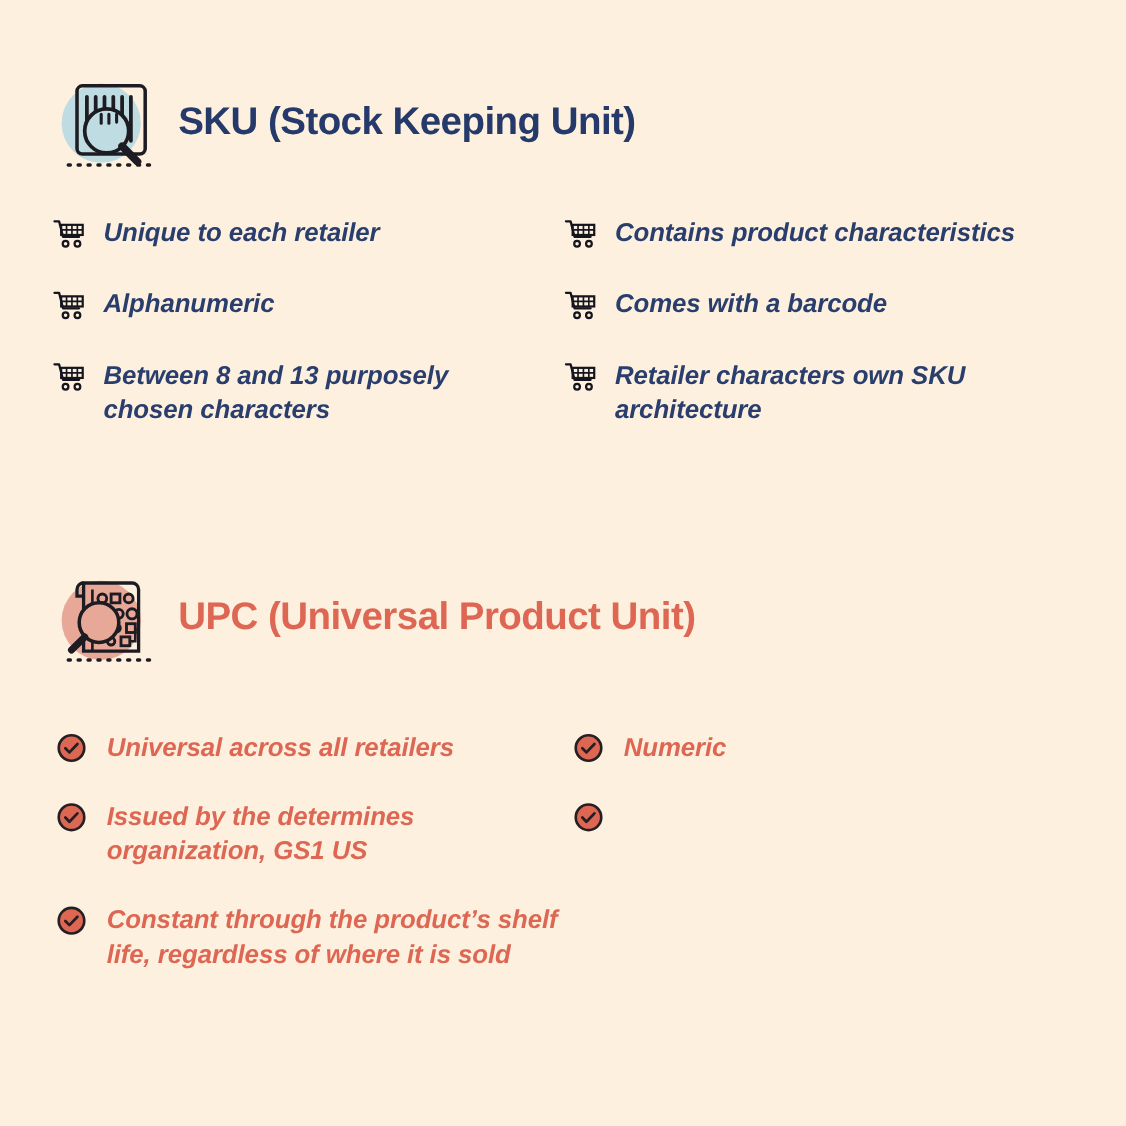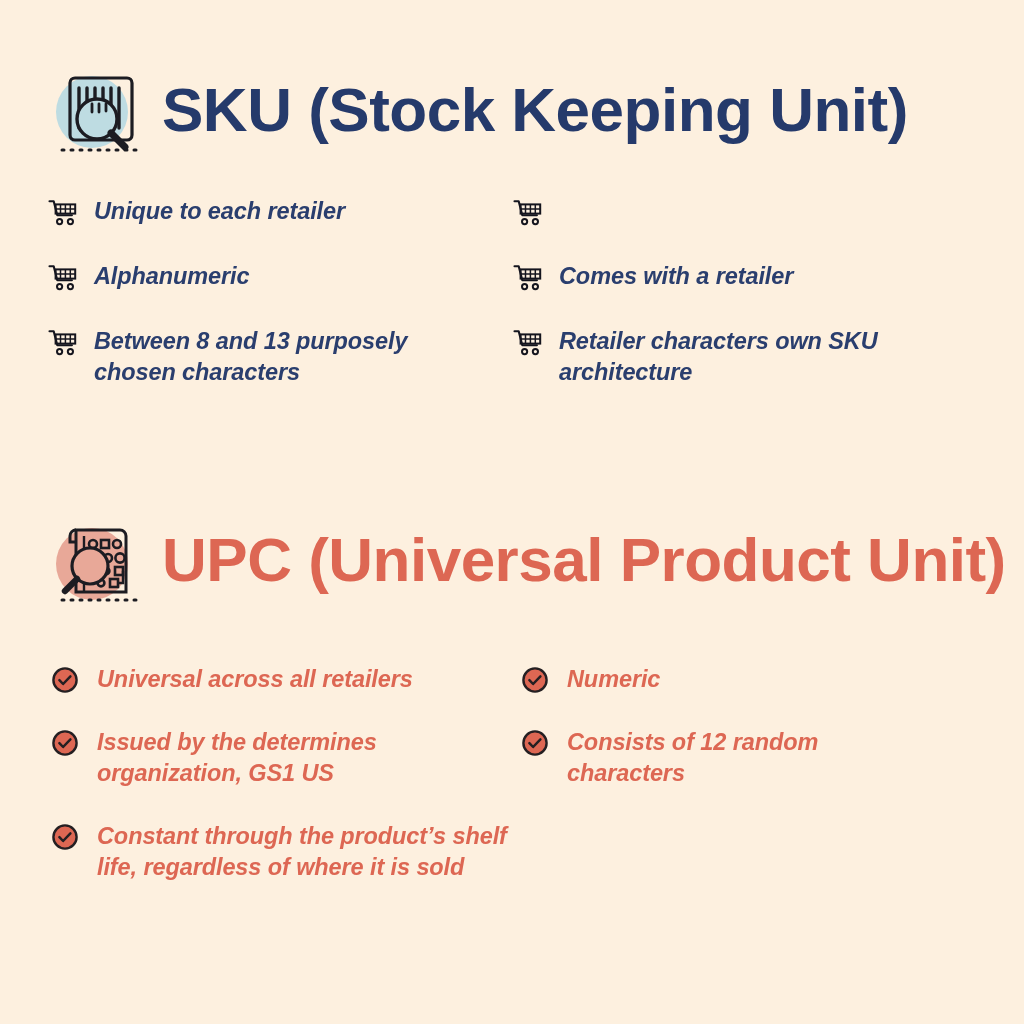--- a/index.html
+++ b/index.html
@@ -31,21 +31,21 @@
   }
   .header-icon {
     width: 96px;
     height: 96px;
     flex: 0 0 96px;
     position: relative;
   }
   .header-icon svg { display: block; }
 
   .section-title {
-    font-size: 62px;
+    font-size: 35px;
     font-weight: bold;
     letter-spacing: -0.5px;
     line-height: 1;
     white-space: nowrap;
   }
   .title-sku { color: #253A6B; }
   .title-upc { color: #DD6753; }
 
   
   .bullet-grid {
@@ -150,20 +150,21 @@
             <g stroke="#15151E" stroke-width="1.5">
               <line x1="12.5" y1="6.4" x2="12.5" y2="15.6"></line>
               <line x1="17.4" y1="6.4" x2="17.4" y2="15.6"></line>
               <line x1="22.3" y1="6.4" x2="22.3" y2="15.6"></line>
               <line x1="7.6" y1="11" x2="27.2" y2="11"></line>
             </g>
             <circle cx="11.6" cy="23.6" r="2.6" fill="none" stroke="#15151E" stroke-width="2"></circle>
             <circle cx="22.4" cy="23.6" r="2.6" fill="none" stroke="#15151E" stroke-width="2"></circle>
           </svg>
         </span>
+        <span class="bullet-text">Contains product characteristics</span>
       </div>
 
       <div class="bullet">
         <span class="bullet-icon">
           <svg width="30" height="30" viewBox="0 0 30 30">
             <path d="M1.5 3.2h4.2l3.6 14.1h14.6" fill="none" stroke="#15151E" stroke-width="2.1" stroke-linecap="round" stroke-linejoin="round"></path>
             <rect x="7.6" y="6.4" width="19.6" height="9.2" fill="none" stroke="#15151E" stroke-width="2"></rect>
             <g stroke="#15151E" stroke-width="1.5">
               <line x1="12.5" y1="6.4" x2="12.5" y2="15.6"></line>
               <line x1="17.4" y1="6.4" x2="17.4" y2="15.6"></line>
@@ -185,21 +186,21 @@
             <g stroke="#15151E" stroke-width="1.5">
               <line x1="12.5" y1="6.4" x2="12.5" y2="15.6"></line>
               <line x1="17.4" y1="6.4" x2="17.4" y2="15.6"></line>
               <line x1="22.3" y1="6.4" x2="22.3" y2="15.6"></line>
               <line x1="7.6" y1="11" x2="27.2" y2="11"></line>
             </g>
             <circle cx="11.6" cy="23.6" r="2.6" fill="none" stroke="#15151E" stroke-width="2"></circle>
             <circle cx="22.4" cy="23.6" r="2.6" fill="none" stroke="#15151E" stroke-width="2"></circle>
           </svg>
         </span>
-        <span class="bullet-text">Comes with a retailer</span>
+        <span class="bullet-text">Comes with a barcode</span>
       </div>
 
       <div class="bullet">
         <span class="bullet-icon">
           <svg width="30" height="30" viewBox="0 0 30 30">
             <path d="M1.5 3.2h4.2l3.6 14.1h14.6" fill="none" stroke="#15151E" stroke-width="2.1" stroke-linecap="round" stroke-linejoin="round"></path>
             <rect x="7.6" y="6.4" width="19.6" height="9.2" fill="none" stroke="#15151E" stroke-width="2"></rect>
             <g stroke="#15151E" stroke-width="1.5">
               <line x1="12.5" y1="6.4" x2="12.5" y2="15.6"></line>
               <line x1="17.4" y1="6.4" x2="17.4" y2="15.6"></line>
@@ -300,21 +301,20 @@
         <span class="bullet-text" style="max-width:330px">Issued by the determines organization, GS1 US</span>
       </div>
 
       <div class="bullet">
         <span class="bullet-icon">
           <svg width="28" height="28" viewBox="0 0 28 28">
             <circle cx="14" cy="14" r="11.6" fill="#DD6753" stroke="#241F22" stroke-width="2.4"></circle>
             <path d="M8.4 14.2l3.7 3.8 7.3-7.6" fill="none" stroke="#241F22" stroke-width="2.5" stroke-linecap="round" stroke-linejoin="round"></path>
           </svg>
         </span>
-        <span class="bullet-text" style="max-width:320px">Consists of 12 random characters</span>
       </div>
 
       <div class="bullet">
         <span class="bullet-icon">
           <svg width="28" height="28" viewBox="0 0 28 28">
             <circle cx="14" cy="14" r="11.6" fill="#DD6753" stroke="#241F22" stroke-width="2.4"></circle>
             <path d="M8.4 14.2l3.7 3.8 7.3-7.6" fill="none" stroke="#241F22" stroke-width="2.5" stroke-linecap="round" stroke-linejoin="round"></path>
           </svg>
         </span>
         <span class="bullet-text" style="max-width:425px">Constant through the product’s shelf life, regardless of where it is sold</span>

